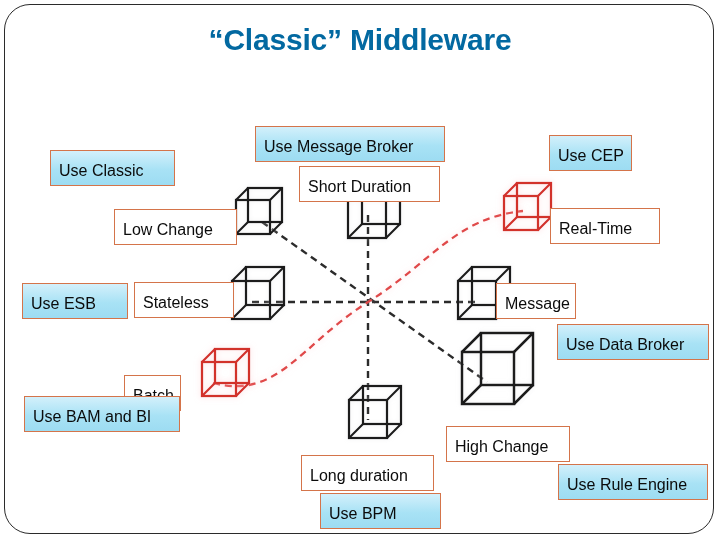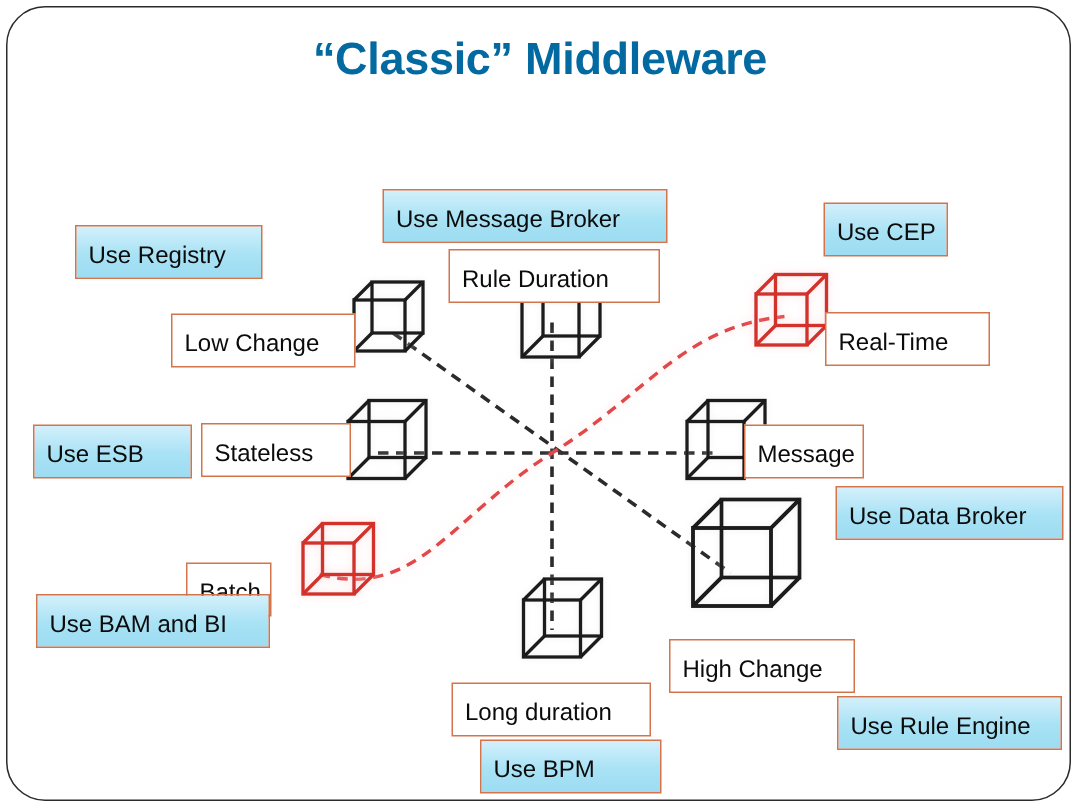--- a/index.html
+++ b/index.html
@@ -162,24 +162,24 @@
           <line x1="462" y1="352" x2="481" y2="333" fill="none" stroke="#1a1a1a" stroke-width="2.6" stroke-linejoin="miter"></line>
           <line x1="514" y1="352" x2="533" y2="333" fill="none" stroke="#1a1a1a" stroke-width="2.6" stroke-linejoin="miter"></line>
           <line x1="462" y1="404" x2="481" y2="385" fill="none" stroke="#1a1a1a" stroke-width="2.6" stroke-linejoin="miter"></line>
           <line x1="514" y1="404" x2="533" y2="385" fill="none" stroke="#1a1a1a" stroke-width="2.6" stroke-linejoin="miter"></line>
           <rect x="462" y="352" width="52" height="52" fill="none" stroke="#1a1a1a" stroke-width="2.6" stroke-linejoin="miter"></rect>
         </g>
       </g>
   </svg>
 
   <div id="label-layer">
-      <div class="lbl blue" style="left: 50px; top: 150px; width: 125px;">Use Registry</div>
+      <div class="lbl blue" style="left: 50px; top: 150px; width: 125px;">Use Classic</div>
       <div class="lbl blue" style="left: 255px; top: 126px; width: 190px;">Use Message Broker</div>
       <div class="lbl blue" style="left: 549px; top: 135px; width: 83px;">Use CEP</div>
-      <div class="lbl" style="left: 299px; top: 166px; width: 141px;">Rule Duration</div>
+      <div class="lbl" style="left: 299px; top: 166px; width: 141px;">Short Duration</div>
       <div class="lbl" style="left: 114px; top: 209px; width: 123px;">Low Change</div>
       <div class="lbl" style="left: 550px; top: 208px; width: 110px;">Real-Time</div>
       <div class="lbl blue" style="left: 22px; top: 283px; width: 106px;">Use ESB</div>
       <div class="lbl" style="left: 134px; top: 282px; width: 100px;">Stateless</div>
       <div class="lbl" style="left: 496px; top: 283px; width: 80px;">Message</div>
       <div class="lbl blue" style="left: 557px; top: 324px; width: 152px;">Use Data Broker</div>
       <div class="lbl" style="left: 124px; top: 375px; width: 57px;">Batch</div>
       <div class="lbl blue" style="left: 24px; top: 396px; width: 156px;">Use BAM and BI</div>
       <div class="lbl" style="left: 446px; top: 426px; width: 124px;">High Change</div>
       <div class="lbl" style="left: 301px; top: 455px; width: 133px;">Long duration</div>

